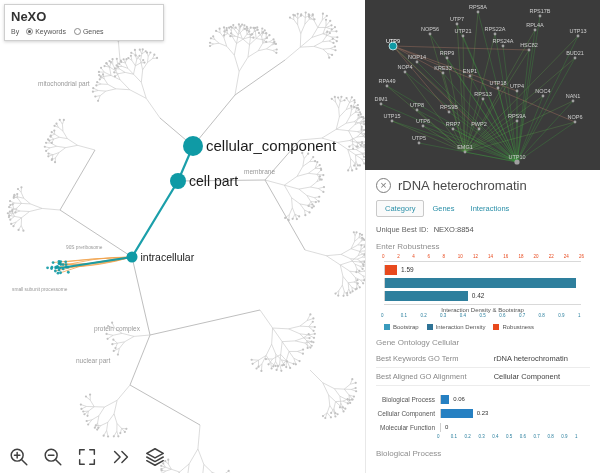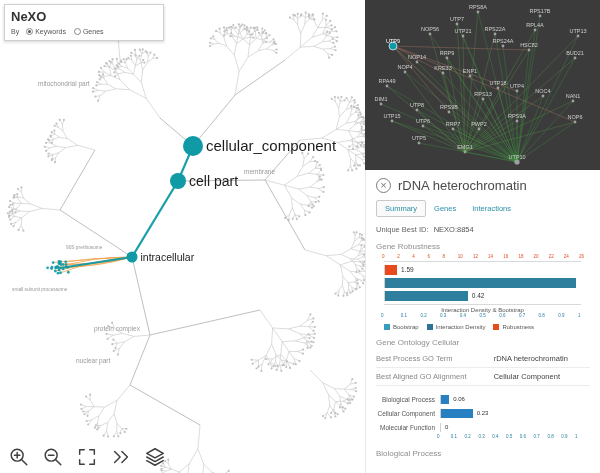--- a/index.html
+++ b/index.html
@@ -1671,31 +1671,31 @@
       </svg>
   </div>
 
   <div id="detail-panel">
     <div class="detail-header">
       <span class="close-icon">×</span>
       <span class="detail-title">rDNA heterochromatin</span>
     </div>
 
     <div id="tabs-row">
-        <div class="tab active">Summary</div>
+        <div class="tab active">Category</div>
         <div class="tab">Genes</div>
         <div class="tab">Interactions</div>
       </div>
 
     <div class="uid-row">
       <span>Unique Best ID:</span>
       <span class="uid-val">NEXO:8854</span>
     </div>
 
-    <div class="section-label">Gene Robustness</div>
+    <div class="section-label">Enter Robustness</div>
 
     <div id="robust-chart">
       <div class="axis-row axis-top" id="robust-axis-top">
           <span style="left: -2px;">0</span>
           <span style="left: 13.1538px;">2</span>
           <span style="left: 28.3077px;">4</span>
           <span style="left: 43.4615px;">6</span>
           <span style="left: 58.6154px;">8</span>
           <span style="left: 73.7692px;">10</span>
           <span style="left: 88.9231px;">12</span>
@@ -1748,21 +1748,21 @@
         </span>
         <span class="leg-item">
           <i class="leg-swatch" style="background: rgb(232, 73, 29);"></i>
           <span>Robustness</span>
         </span>
       </div>
 
     <div class="section-label">Gene Ontology Cellular</div>
     <div id="align-table">
         <div class="align-row">
-          <span class="k">Best Process GO Term</span>
+          <span class="k">Best Keywords GO Term</span>
           <span class="v">rDNA heterochromatin</span>
         </div>
         <div class="align-row">
           <span class="k">Best Aligned GO Alignment</span>
           <span class="v">Cellular Component</span>
         </div>
       </div>
 
     <div id="go-chart">
         <div class="go-row">

